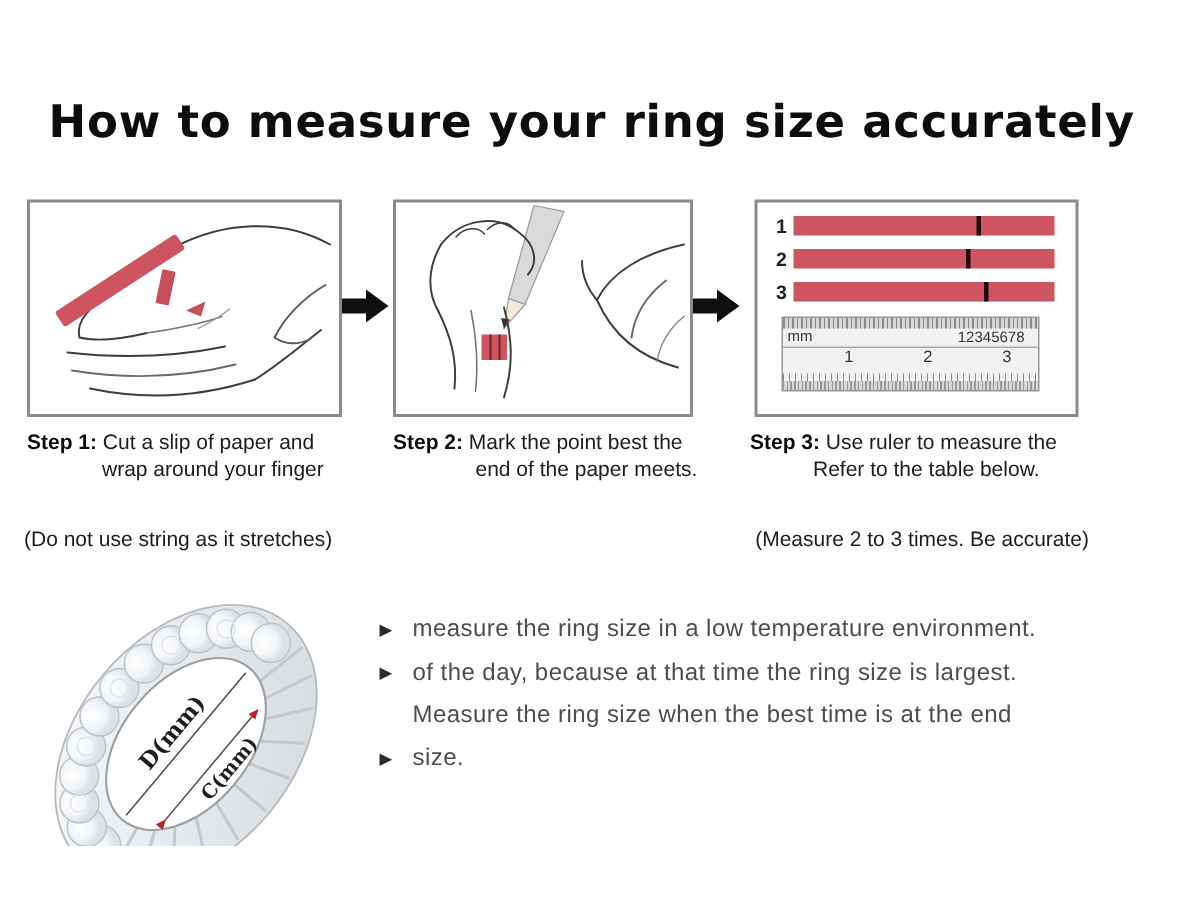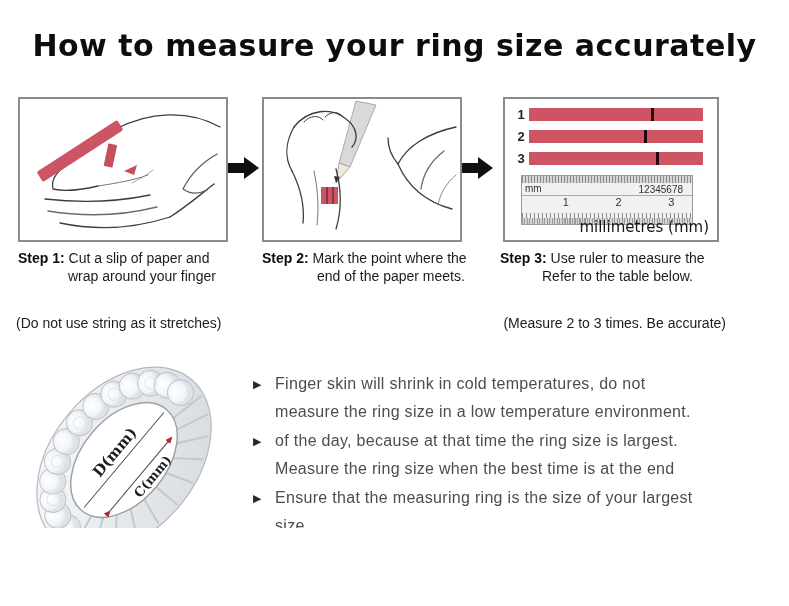--- a/index.html
+++ b/index.html
@@ -1,18 +1,18 @@
 <!DOCTYPE html>
 <html><head>
 <meta charset="utf-8">
 <style>
   * { margin:0; padding:0; box-sizing:border-box; }
   html,body { background:#ffffff; }
   body { font-family:"Liberation Sans", sans-serif; color:#1a1a1a; }
-  .page { position:relative; width:789px; height:528px; background:#fff; overflow:hidden; }
+  .page { position:relative; width:789px; height:528px; background:#fff; overflow:hidden;margin-top:36px; }
 
   
   .title { position:absolute; top:28px; left:0; width:100%; text-align:center;
            font-size:30px; font-weight:600; letter-spacing:0.5px; color:#0d0d0d;
            font-family:"DejaVu Sans", sans-serif; }
 
   
   .step-box { position:absolute; top:97px; height:145px; border:2px solid #8b8b8b; background:#fff; }
   .box1 { left:18px;  width:210px; }
   .box2 { left:262px; width:200px; }
@@ -172,31 +172,30 @@
         <span>8</span>
       </div>
       <div class="inch-row">
         <span class="inch-1">1</span>
         <span class="inch-2">2</span>
         <span class="inch-3">3</span>
       </div>
       <div class="inch-ticks"></div>
       <div class="ruler-edge bottom"></div>
     </div>
-    <div class="ruler-caption">millimetres (mm)</div>
   </div>
 
   <div class="caption cap1">
     <b>Step 1:</b>
     <span>Cut a slip of paper and</span>
     <span class="cap-line2">wrap around your finger</span>
   </div>
   <div class="caption cap2">
     <b>Step 2:</b>
-    <span>Mark the point where the</span>
+    <span>Mark the point best the</span>
     <span class="cap-line2">end of the paper meets.</span>
   </div>
   <div class="caption cap3">
     <b>Step 3:</b>
     <span>Use ruler to measure the</span>
     <span class="cap-line3">Refer to the table below.</span>
   </div>
 
   <div class="note note1">(Do not use string as it stretches)</div>
   <div class="note note3">(Measure 2 to 3 times. Be accurate)</div>
@@ -273,33 +272,31 @@
         <text x="130" y="141" text-anchor="middle" font-size="13" font-weight="bold" font-family="DejaVu Serif, serif" fill="#1d1d1d">C(mm)</text>
       </g>
     </svg>
   </div>
 
   <div class="tips">
 
     <div class="tip">
       <span class="bullet">▶</span>
       <span class="tip-lines">
-        <span class="tline">Finger skin will shrink in cold temperatures, do not</span>
         <span class="tline">measure the ring size in a low temperature environment.</span>
       </span>
     </div>
     <div class="tip">
       <span class="bullet">▶</span>
       <span class="tip-lines">
         <span class="tline">of the day, because at that time the ring size is largest.</span>
         <span class="tline">Measure the ring size when the best time is at the end</span>
       </span>
     </div>
     <div class="tip">
       <span class="bullet">▶</span>
       <span class="tip-lines">
-        <span class="tline">Ensure that the measuring ring is the size of your largest</span>
         <span class="tline">size.</span>
       </span>
     </div>
   </div>
 
 </div>
 
 </body></html>

